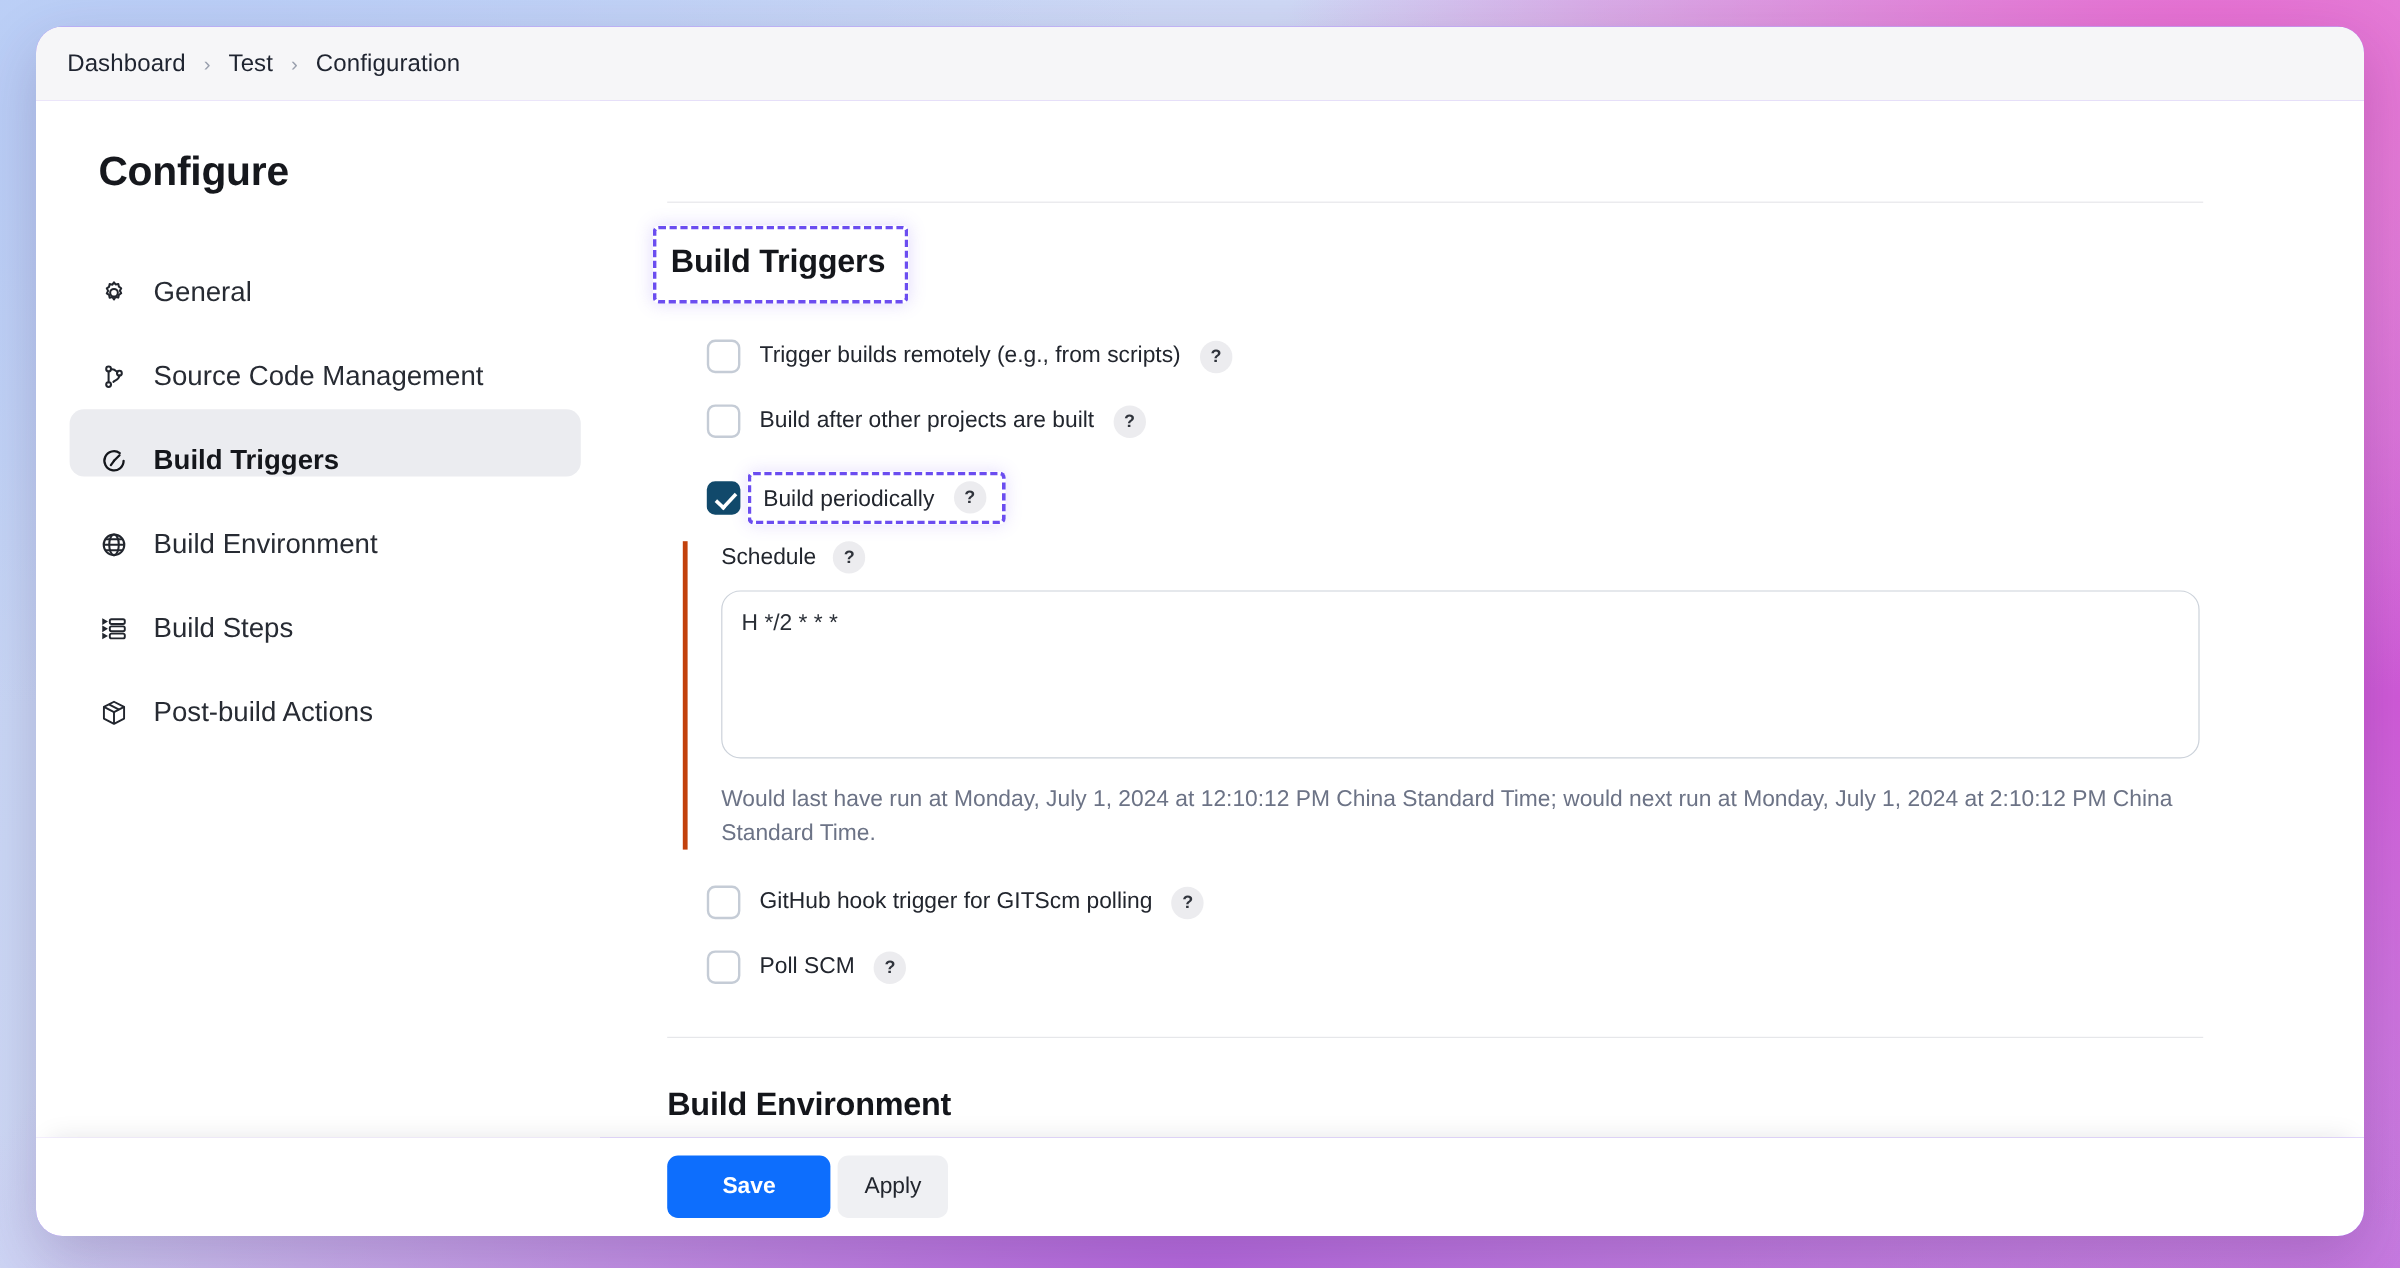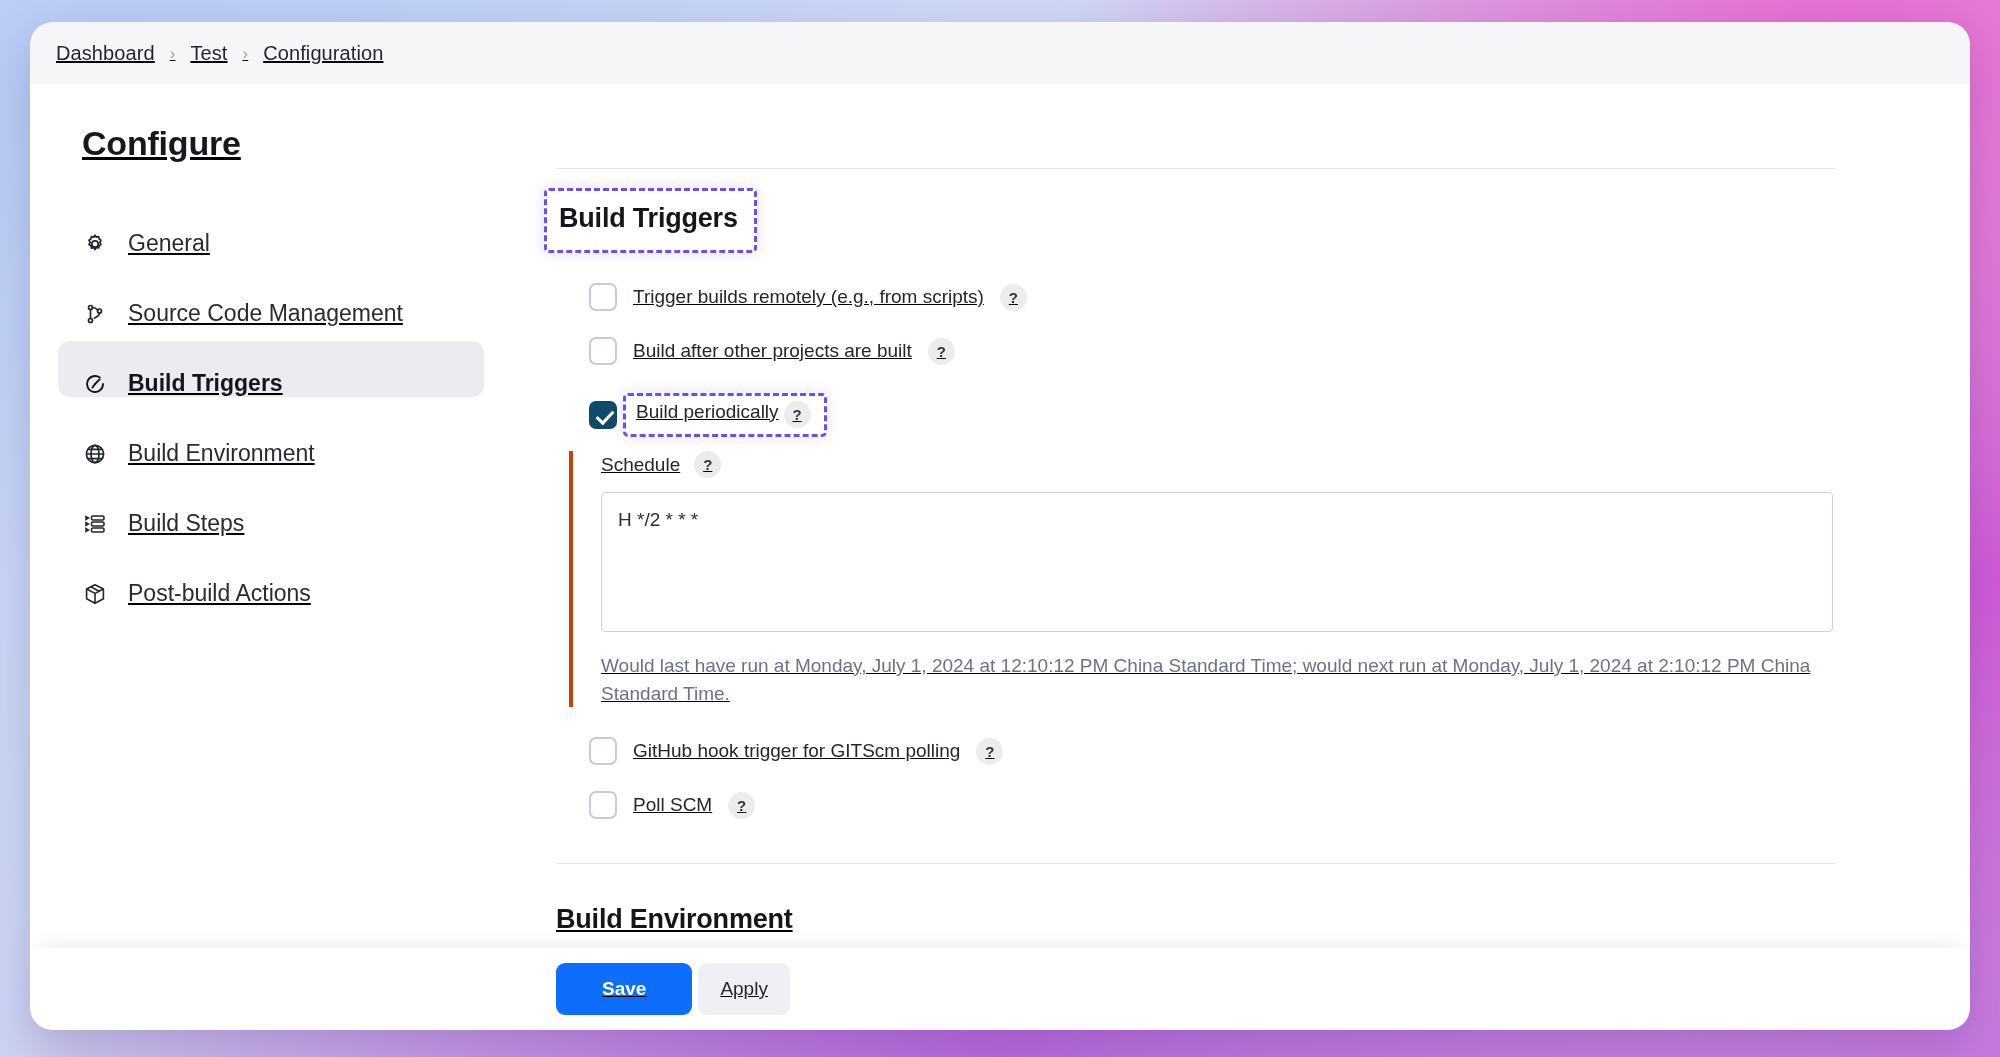--- a/index.html
+++ b/index.html
@@ -27,21 +27,20 @@
     left: 30px;
     top: 22px;
     width: 1940px;
     height: 1008px;
     background: #8b5cf6;
     border-radius: 22px;
     box-shadow: 0 18px 50px rgba(60,30,90,0.22);
     overflow: hidden;
     display: flex;
     flex-direction: column;
-    text-decoration: underline;
   }
 
   
   .breadcrumb-bar {
     height: 62px;
     min-height: 62px;
     background: #f6f6f8;
     display: flex;
     align-items: center;
     padding-left: 26px;
@@ -135,22 +134,22 @@
     display: inline-block;
     border: 3px dashed #6b4df0;
     border-radius: 5px;
     padding: 12px 16px 16px 12px;
     margin-top: 19px;
     margin-left: -12px;
     box-shadow: 0 0 14px rgba(124,92,240,0.22);
   }
   .hl-inline {
     display: inline-flex;
-    align-items: flex-start;
-    gap: 5px;
+    align-items: flex-end;
+    gap: 16px;
     border: 3px dashed #6b4df0;
     border-radius: 5px;
     padding: 5px 13px 6px 10px;
     margin-left: -10px;
     box-shadow: 0 0 14px rgba(124,92,240,0.20);
   }
 
   
   .check-row {
     display: flex;
@@ -216,21 +215,21 @@
   }
   .field-label {
     font-size: 19px;
     color: #22262e;
   }
   .textarea-box {
     margin-top: 14px;
     width: 1232px;
     height: 140px;
     border: 1px solid #ccd2da;
-    border-radius: 4px;
+    border-radius: 16px;
     background: #fff;
     padding: 14px 16px;
     font-size: 19px;
     color: #2a2f37;
     position: relative;
     resize: none;
     font-family: "Liberation Sans", sans-serif;
     line-height: 1.4;
   }
   .textarea-box::after {

